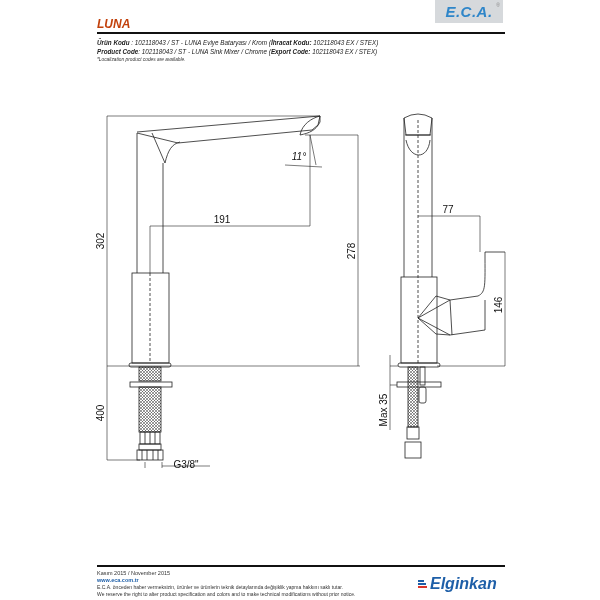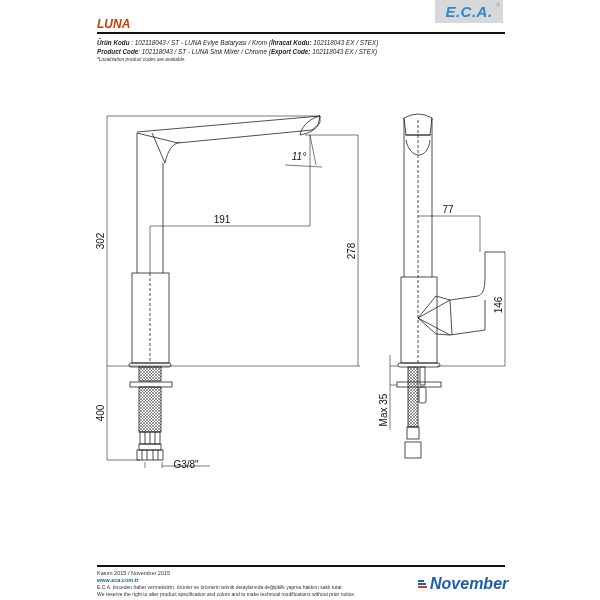--- a/index.html
+++ b/index.html
@@ -150,14 +150,14 @@
   <div>E.C.A. önceden haber vermeksizin, ürünler ve ürünlerin teknik detaylarında değişiklik yapma hakkını saklı tutar.</div>
   <div>We reserve the right to alter product specification and colors and to make technical modifications without prior notice.</div>
 </div>
 
 <div class="brand">
   <div class="brand-mark">
     <span style="top:1px;width:6px;background:#1e5fa8;"></span>
     <span style="top:4px;width:8px;background:#1e5fa8;"></span>
     <span style="top:7px;width:9px;background:#d9362b;"></span>
   </div>
-  <span class="brand-name">November</span>
+  <span class="brand-name">Elginkan</span>
 </div>
 
 </body></html>

